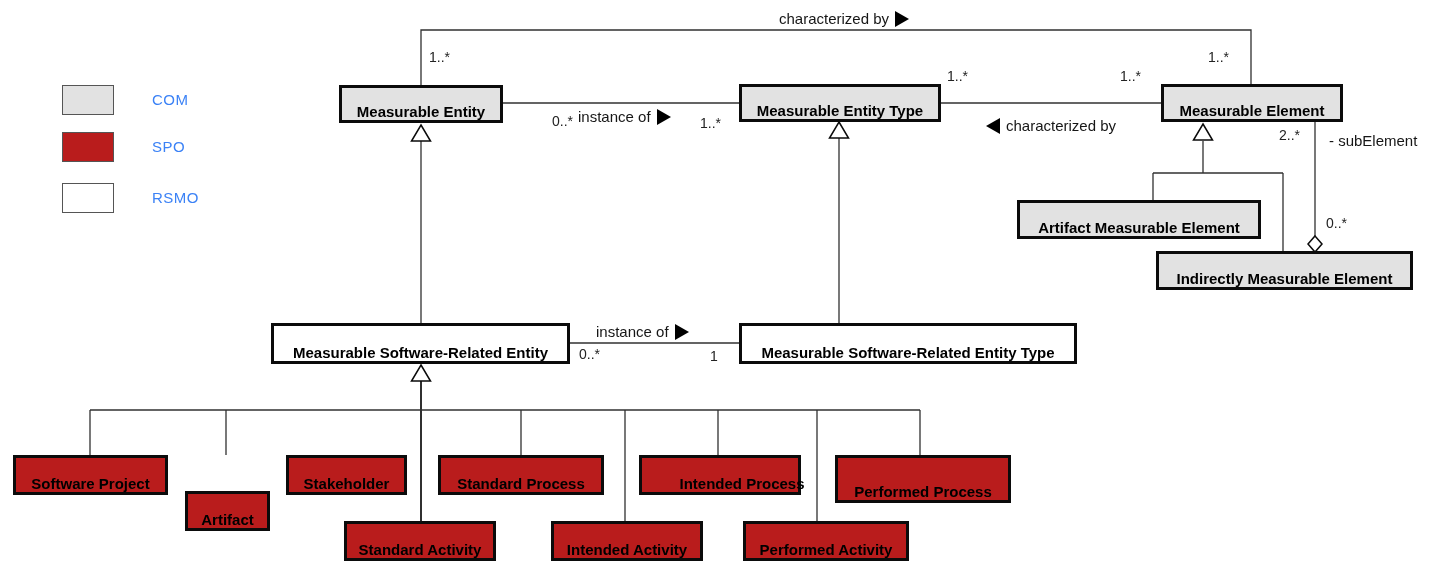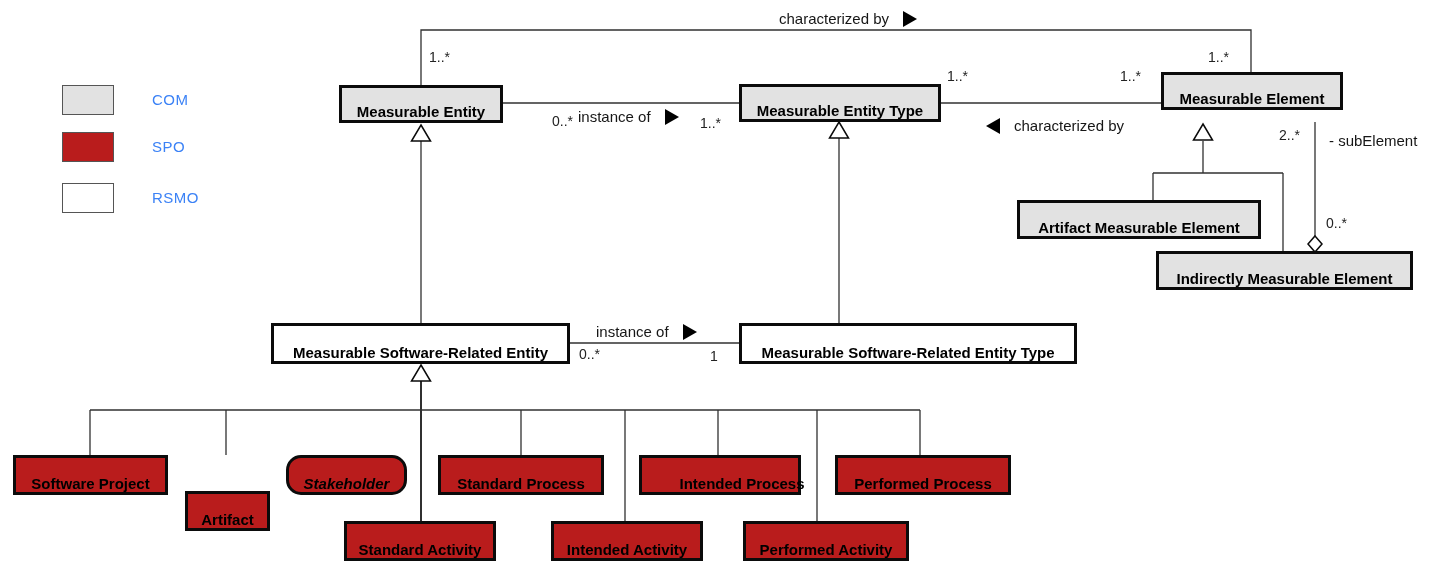--- a/index.html
+++ b/index.html
@@ -9,23 +9,23 @@
   }
   svg.wires{position:absolute;left:0;top:0;width:1440px;height:576px;}
   .cls{
     position:absolute;box-sizing:border-box;border:3px solid #0b0b0b;
     display:flex;align-items:flex-end;justify-content:center;
     font-weight:bold;font-size:15px;white-space:nowrap;color:#000;
   }
   .com{background:#e2e2e2;}
   .spo{background:#b91c1c;}
   .rsmo{background:#ffffff;}
-  .italic{font-style:italic;border-radius:15px;}
+  .italic{}
   .assoc{
-    position:absolute;display:flex;align-items:center;gap:14px;
+    position:absolute;display:flex;align-items:center;gap:6px;
     font-size:15px;color:#161616;white-space:nowrap;
   }
   .mult{position:absolute;font-size:14px;color:#222;white-space:nowrap;}
   .arr-r{width:0;height:0;border-top:8px solid transparent;border-bottom:8px solid transparent;border-left:14px solid #000;}
   .arr-l{width:0;height:0;border-top:8px solid transparent;border-bottom:8px solid transparent;border-right:14px solid #000;}
   .swatch{position:absolute;width:52px;height:30px;box-sizing:border-box;border:1px solid #555;}
   .legend-label{position:absolute;font-size:15px;color:#3b82f6;letter-spacing:0.5px;}
 </style>
 </head>
 <body>
@@ -78,21 +78,21 @@
   <span class="legend-label" style="left:152px;top:91px;">COM</span>
   <span class="legend-label" style="left:152px;top:138px;">SPO</span>
   <span class="legend-label" style="left:152px;top:189px;">RSMO</span>
 
   <div class="cls com" style="left:339px;top:85px;width:164px;height:38px;">
       <span>Measurable Entity</span>
     </div>
   <div class="cls com" style="left:739px;top:84px;width:202px;height:38px;">
       <span>Measurable Entity Type</span>
     </div>
-  <div class="cls com" style="left:1161px;top:72px;width:182px;height:38px;">
+  <div class="cls com" style="left:1161px;top:84px;width:182px;height:38px;">
       <span>Measurable Element</span>
     </div>
   <div class="cls com" style="left:1017px;top:200px;width:244px;height:39px;">
       <span>Artifact Measurable Element</span>
     </div>
   <div class="cls com" style="left:1156px;top:251px;width:257px;height:39px;">
       <span>Indirectly Measurable Element</span>
     </div>
 
   <div class="cls rsmo" style="left:739px;top:323px;width:338px;height:41px;">
@@ -110,21 +110,21 @@
     </div>
   <div class="cls spo italic" style="left:286px;top:455px;width:121px;height:40px;">
       <span>Stakeholder</span>
     </div>
   <div class="cls spo" style="left:438px;top:455px;width:166px;height:40px;">
       <span>Standard Process</span>
     </div>
   <div class="cls spo" style="left:639px;top:455px;width:162px;height:40px;padding-left:44px;">
       <span>Intended Process</span>
     </div>
-  <div class="cls spo" style="left:835px;top:455px;width:176px;height:40px;">
+  <div class="cls spo" style="left:835px;top:455px;width:176px;height:48px;">
       <span>Performed Process</span>
     </div>
 
   <div class="cls spo" style="left:344px;top:521px;width:152px;height:40px;">
       <span>Standard Activity</span>
     </div>
   <div class="cls spo" style="left:551px;top:521px;width:152px;height:40px;">
       <span>Intended Activity</span>
     </div>
   <div class="cls spo" style="left:743px;top:521px;width:166px;height:40px;">

